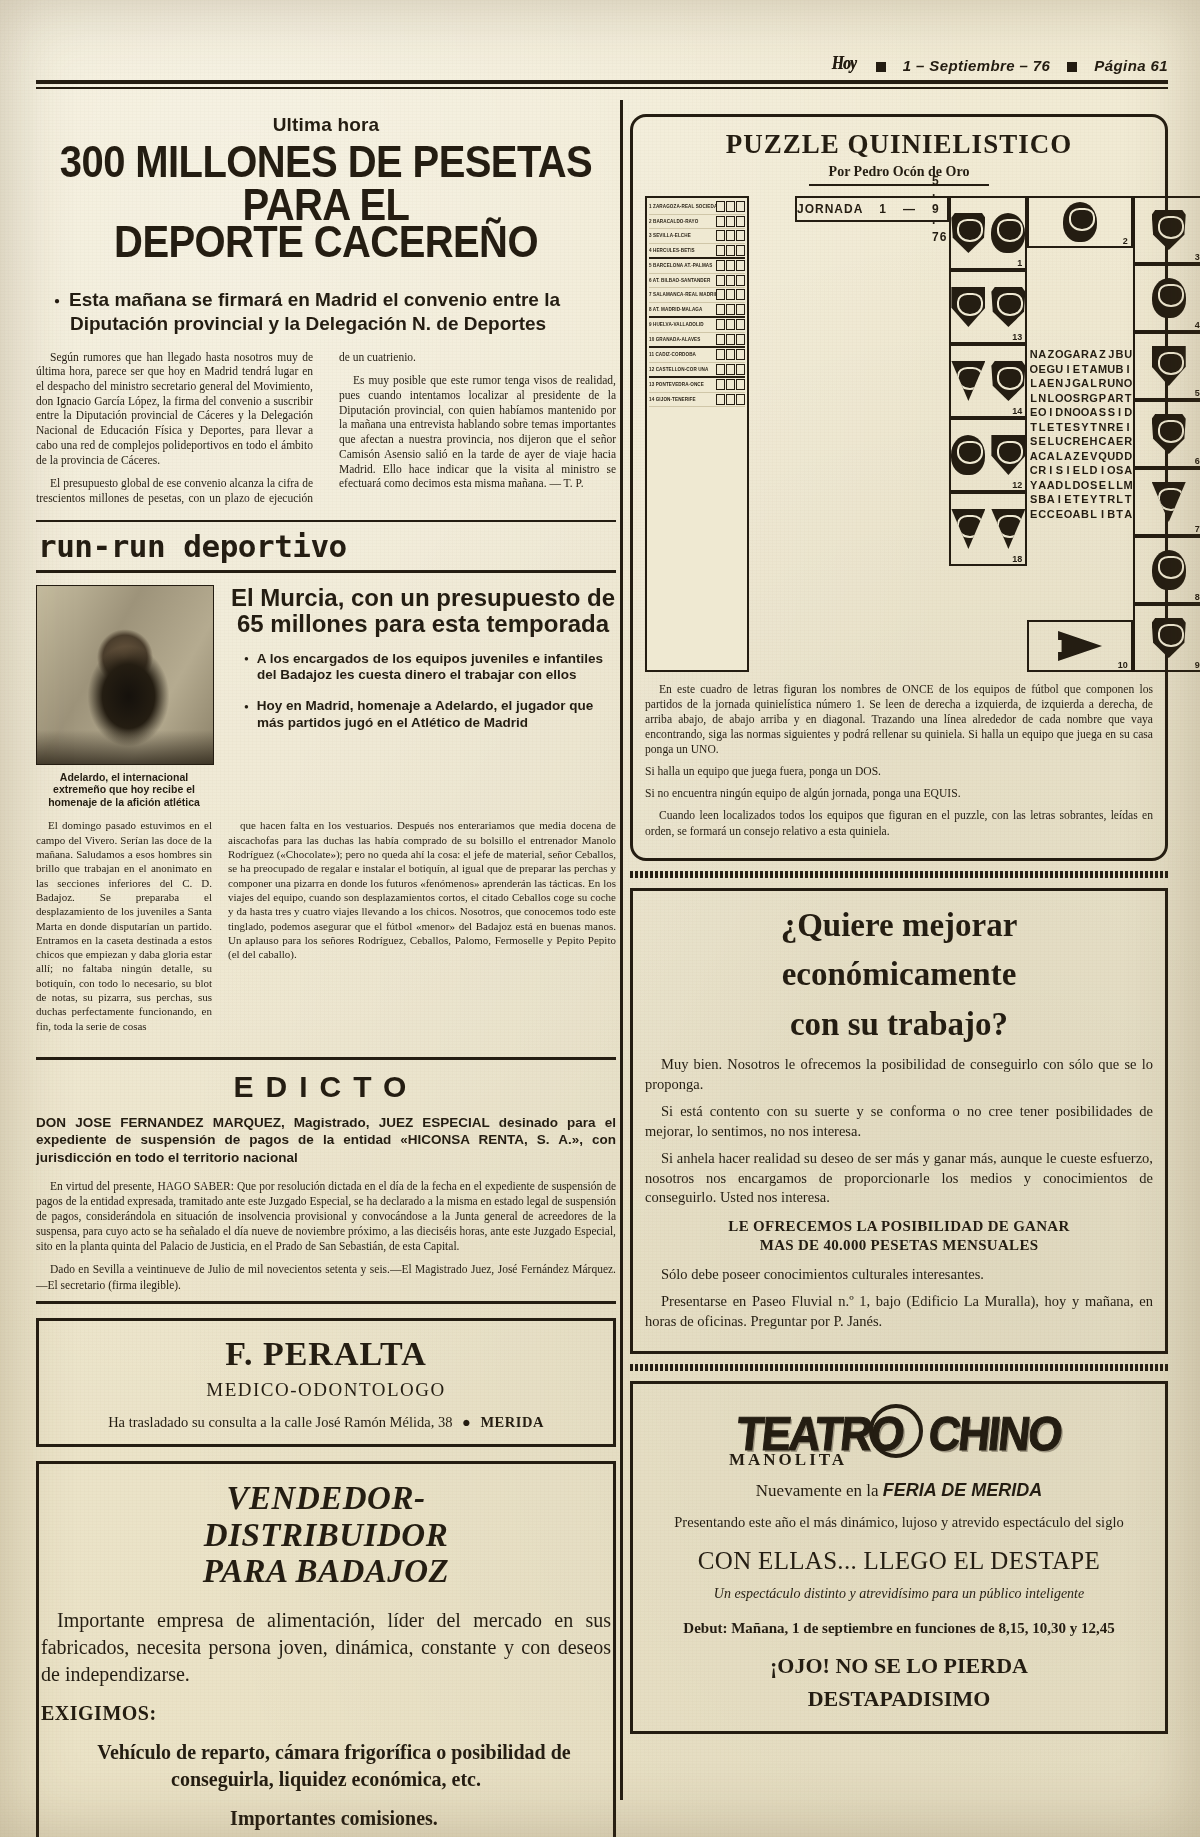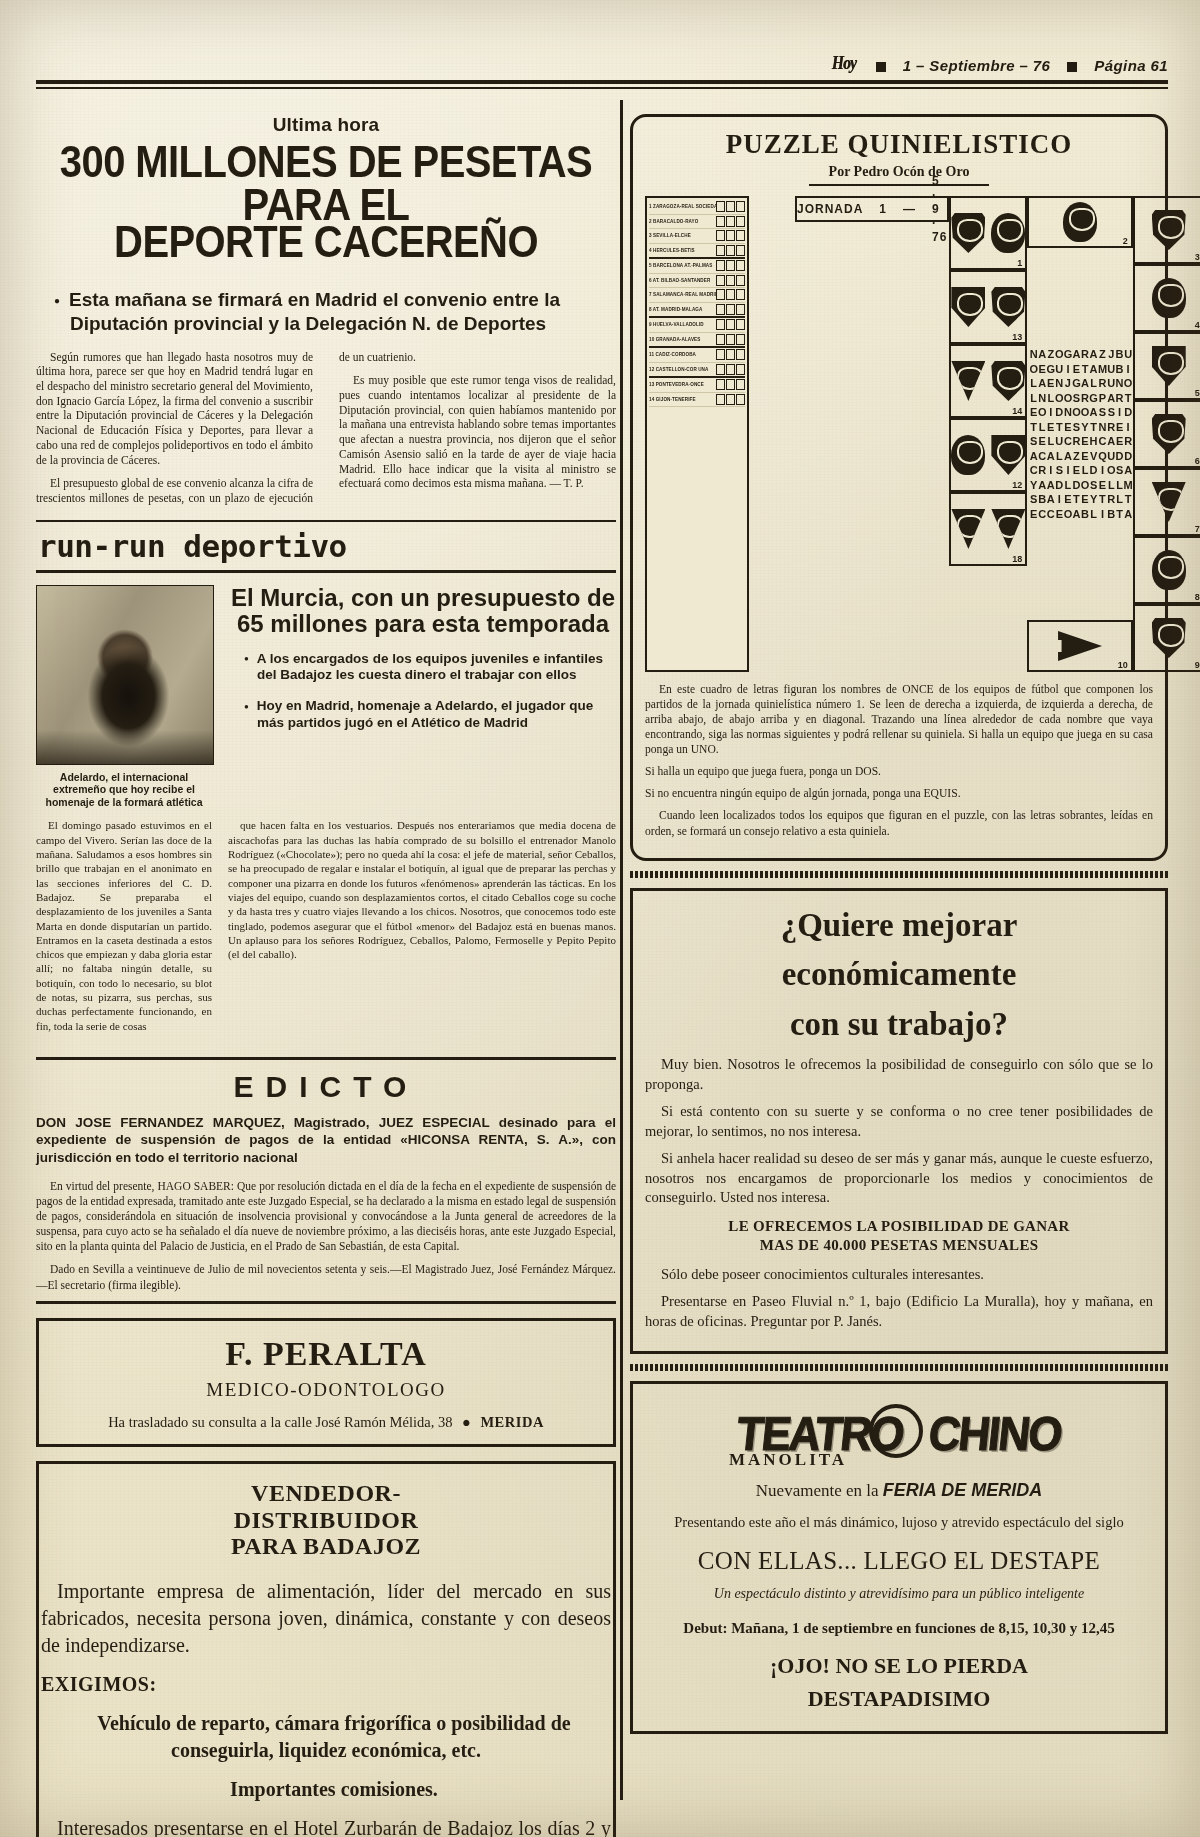--- a/index.html
+++ b/index.html
@@ -127,21 +127,21 @@
   
   .peralta{text-align:center;padding:14px 0 12px 0;}
   .peralta .n{font-size:34px;font-weight:bold;letter-spacing:1px;}
   .peralta .s{font-size:19px;letter-spacing:1.5px;margin-top:6px;}
   .peralta .t{font-size:14.5px;margin-top:12px;line-height:1.35;}
   .peralta .t b{font-weight:bold;letter-spacing:.5px;}
 
   
   .vend{text-align:center;padding:16px 0 6px 0;}
   .vend h2{
-    font-size:24px;line-height:1.1;font-weight:bold;margin:0;letter-spacing:.5px;
+    font-size:33px;line-height:1.1;font-weight:bold;margin:0;letter-spacing:.5px;font-style:italic;
   }
   .vend-body{font-size:20px;line-height:1.35;text-align:justify;padding:0 2px;}
   .vend-body p{margin:12px 0 0 0;text-indent:16px;}
   .vend-body .lab{font-weight:bold;text-indent:0;letter-spacing:.5px;}
   .vend-body .ind{font-weight:bold;text-align:center;}
 
   
   .rbox{
     border:3px solid #241d12;border-radius:16px;padding:10px 12px 12px 12px;
   }
@@ -284,21 +284,21 @@
       <p>Es muy posible que este rumor tenga visos de realidad, pues cuando intentamos localizar al presidente de la Diputación provincial, con quien habíamos mantenido por la mañana una entrevista hablando sobre temas importantes que afectan a nuestra provincia, nos dijeron que el señor Camisón Asensio salió en la tarde de ayer de viaje hacia Madrid. Ello hace indicar que la visita al ministro se efectuará como decimos esta misma mañana. — T. P.</p>
     </div>
 
     <div class="rule-thin"></div>
     <div class="runrun">run-run deportivo</div>
     <div class="rule-thick"></div>
 
     <div style="display:flex;gap:16px;margin-top:12px;">
       <div>
         <div class="photo"></div>
-        <div class="cap">Adelardo, el internacional extremeño que hoy recibe el homenaje de la formará atlética</div>
+        <div class="cap">Adelardo, el internacional extremeño que hoy recibe el homenaje de la afición atlética</div>
       </div>
       <div style="flex:1;">
         <div class="hl-murcia">El Murcia, con un presupuesto de 65 millones para esta temporada</div>
         <div class="bul2">A los encargados de los equipos juveniles e infantiles del Badajoz les cuesta dinero el trabajar con ellos</div>
         <div class="bul2">Hoy en Madrid, homenaje a Adelardo, el jugador que más partidos jugó en el Atlético de Madrid</div>
       </div>
     </div>
 
     <div style="display:flex;gap:16px;margin-top:10px;">
       <div style="width:176px;" class="small-col">

